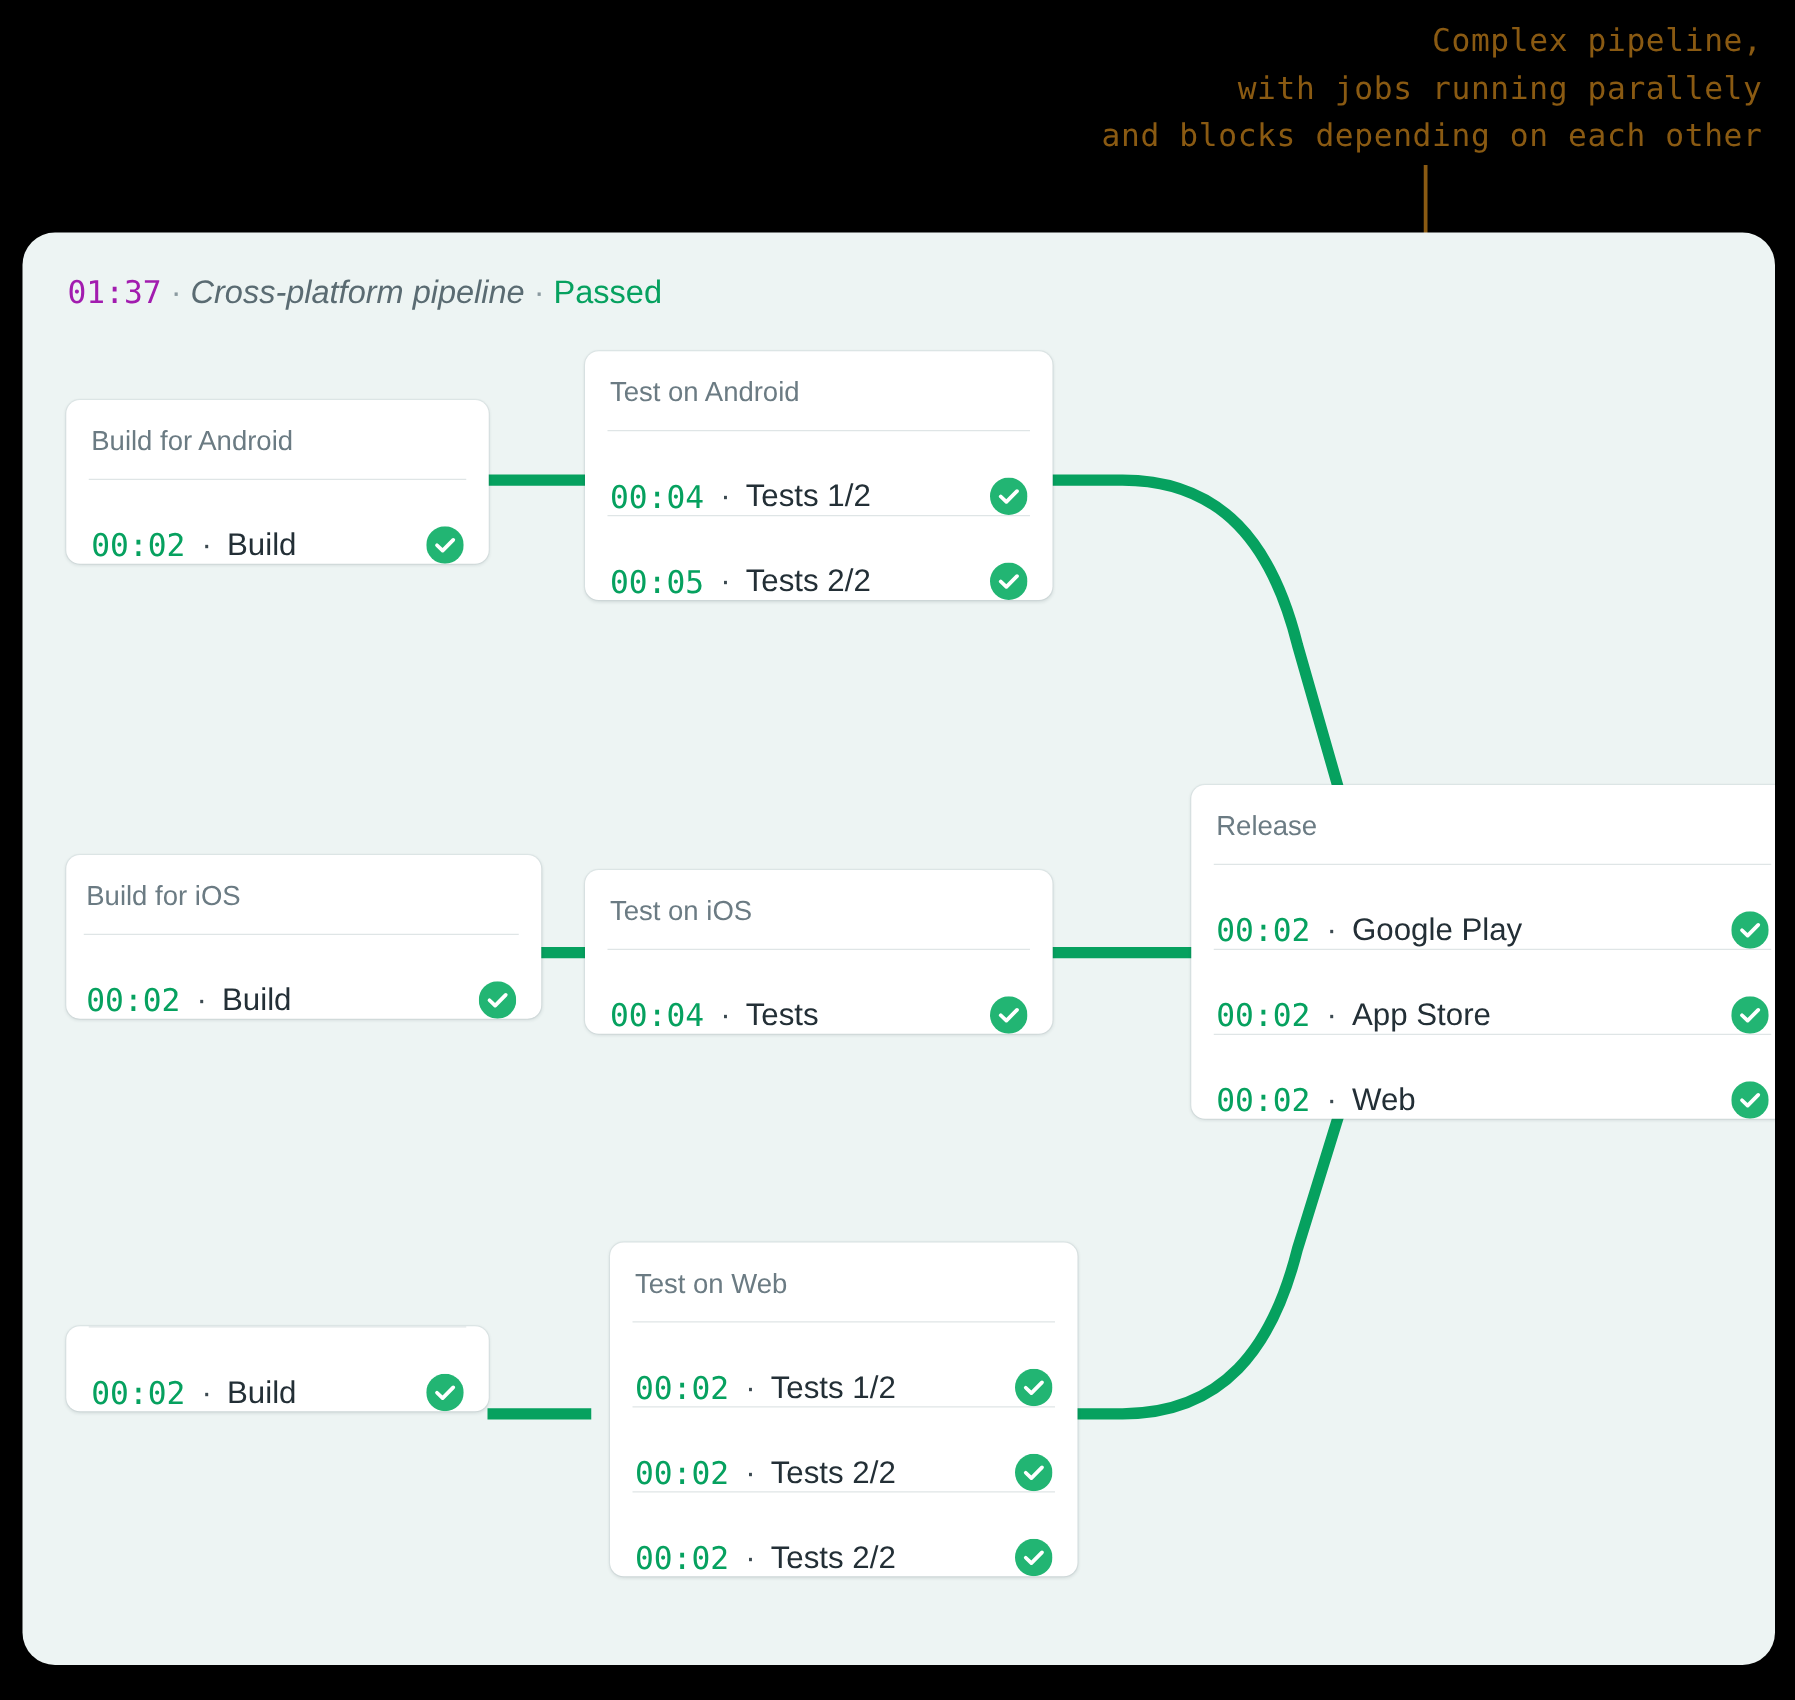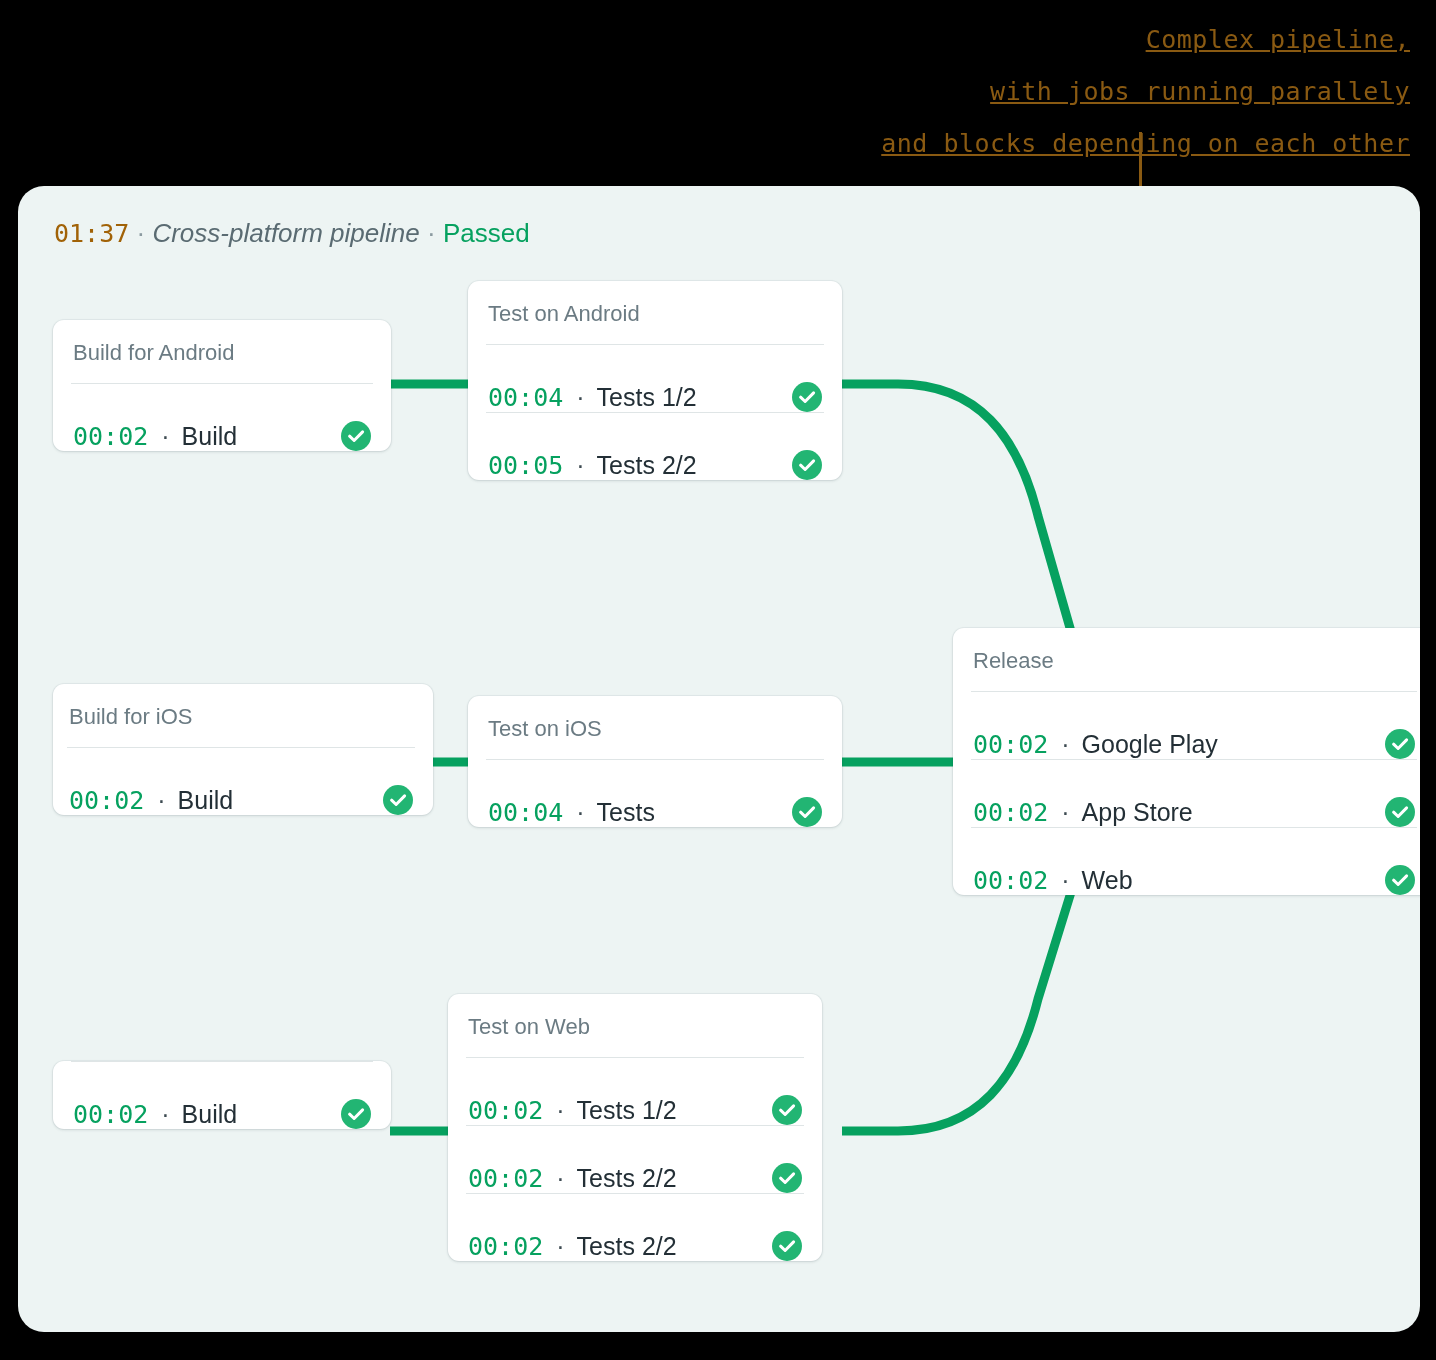--- a/index.html
+++ b/index.html
@@ -18,25 +18,24 @@
   }
 
   
   .annotation {
     position: absolute;
     right: 26px;
     top: 14px;
     text-align: right;
     font-family: "DejaVu Sans Mono", "Liberation Mono", monospace;
     font-size: 25px;
-    line-height: 52px;
+    line-height: 38px;
     color: #8a5a12;
     letter-spacing: 0.5px;
     white-space: pre;
-    text-decoration: underline;
   }
   .annotation-leader {
     position: absolute;
     left: 1139px;
     top: 132px;
     width: 3px;
     height: 96px;
     background: #8a5a12;
   }
   .annotation-dot {
@@ -64,21 +63,21 @@
   .pipeline-header {
     position: absolute;
     left: 36px;
     top: 32px;
     font-size: 26px;
     white-space: nowrap;
     color: #5a6b72;
   }
   .pipeline-header .time {
     font-family: "DejaVu Sans Mono", "Liberation Mono", monospace;
-    color: #a16207;
+    color: #a21caf;
     font-size: 25px;
   }
   .pipeline-header .sep { color: #8b9aa0; }
   .pipeline-header .name { color: #5a6b72; font-style: italic; }
   .pipeline-header .status { color: #06a15f; }
 
   
   .edges {
     position: absolute;
     left: 0; top: 0;
@@ -248,21 +247,21 @@
         <span class="job-name">Build</span>
         <span class="job-status">
           <svg viewBox="0 0 30 30">
               <circle cx="15" cy="15" r="15" fill="#22b573"></circle>
               <path d="M8.6 15.2 L13.1 19.5 L21.6 10.9" stroke="#ffffff" stroke-width="3" fill="none" stroke-linecap="round" stroke-linejoin="round"></path>
             </svg>
         </span>
       </div>
     </div>
 
-    <div class="card" style="left:430px; top:808px; width:374px;">
+    <div class="card" style="left:470px; top:808px; width:374px;">
       <div class="card-title">Test on Web</div>
       <div class="job-row">
         <span class="job-time">00:02</span>
         <span class="job-dot">·</span>
         <span class="job-name">Tests 1/2</span>
         <span class="job-status">
           <svg viewBox="0 0 30 30">
               <circle cx="15" cy="15" r="15" fill="#22b573"></circle>
               <path d="M8.6 15.2 L13.1 19.5 L21.6 10.9" stroke="#ffffff" stroke-width="3" fill="none" stroke-linecap="round" stroke-linejoin="round"></path>
             </svg>

